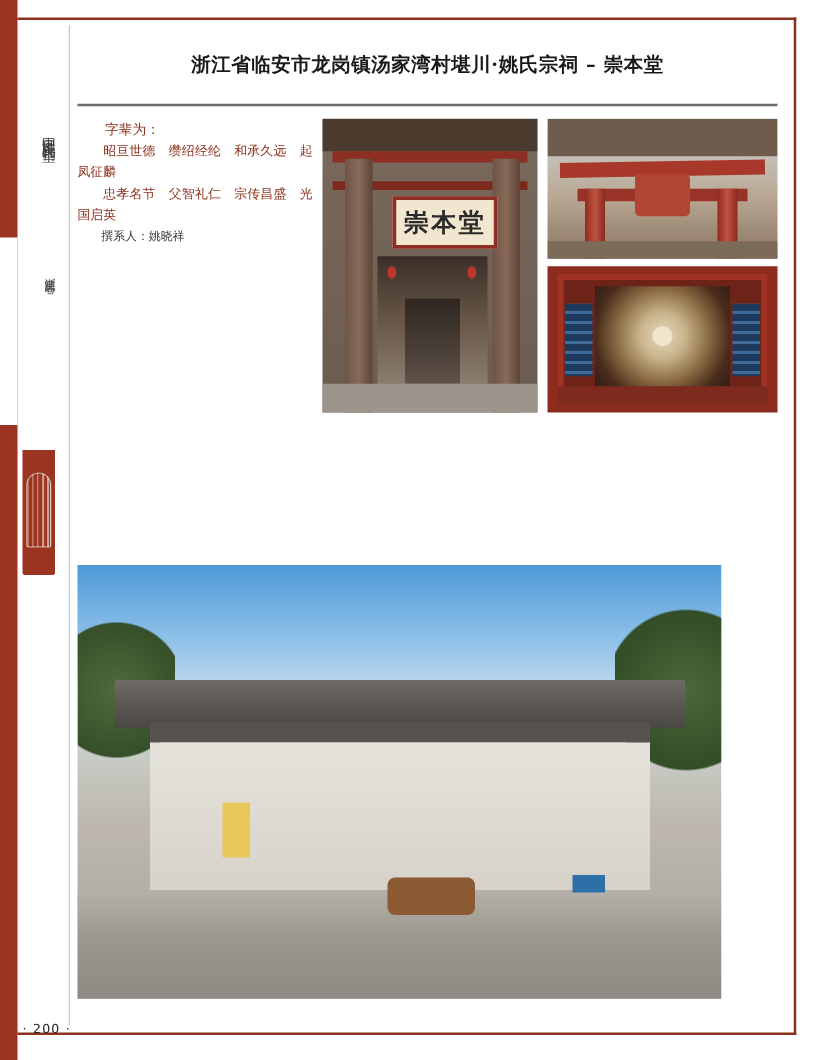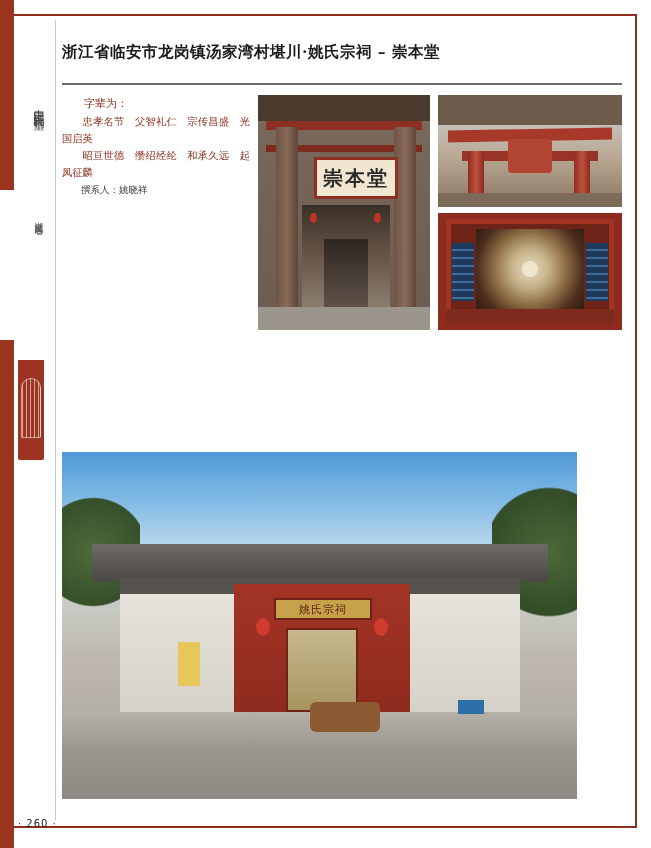--- a/index.html
+++ b/index.html
@@ -107,20 +107,21 @@
     left: 55px; top: 20px;
     width: 1px; height: 800px;
     background: #c9c9c9;
   }
 
   
   .content {
     position: absolute;
     left: 62px; top: 42px;
     width: 560px;
+    text-align: center;
   }
 
   .doc-title {
     font-size: 15.5px;
     font-weight: bold;
     color: #1a1a1a;
     letter-spacing: 0.5px;
     margin: 0 0 6px 0;
     font-family: "DejaVu Serif", serif;
   }
@@ -395,22 +396,22 @@
 
   <div class="col-divider"></div>
 
   <div class="content">
     <div class="doc-title">浙江省临安市龙岗镇汤家湾村堪川·姚氏宗祠 – 崇本堂</div>
   </div>
   <div class="title-underline"></div>
 
   <div class="body-col">
     <p class="sub-head">字辈为：</p>
+    <p class="couplet">昭亘世德　缵绍经纶　和承久远　起凤征麟</p>
     <p class="couplet">忠孝名节　父智礼仁　宗传昌盛　光国启英</p>
-    <p class="couplet">昭亘世德　缵绍经纶　和承久远　起凤征麟</p>
     <p class="credit">撰系人：姚晓祥</p>
   </div>
 
   <div class="photo p1">
     <div class="ceiling"></div>
     <div class="beam"></div>
     <div class="beam2"></div>
     <div class="col-l"></div>
     <div class="col-r"></div>
     <div class="plaque">崇本堂</div>
@@ -440,26 +441,20 @@
     <div class="base"></div>
   </div>
 
   <div class="photo p4">
     <div class="sky"></div>
     <div class="tree-l"></div>
     <div class="tree-r"></div>
     <div class="roofline"></div>
     <div class="roof2"></div>
     <div class="wall"></div>
-    <div class="facade">
-      <div class="plaque2">姚氏宗祠</div>
-      <div class="lantern1"></div>
-      <div class="lantern2"></div>
-      <div class="door2"></div>
-    </div>
     <div class="yellowpaper"></div>
     <div class="ground2"></div>
     <div class="wood"></div>
     <div class="bluebox"></div>
   </div>
 
-  <div class="page-number">· 260 ·</div>
+  <div class="page-number">· 200 ·</div>
 </div>
 
 </body></html>

